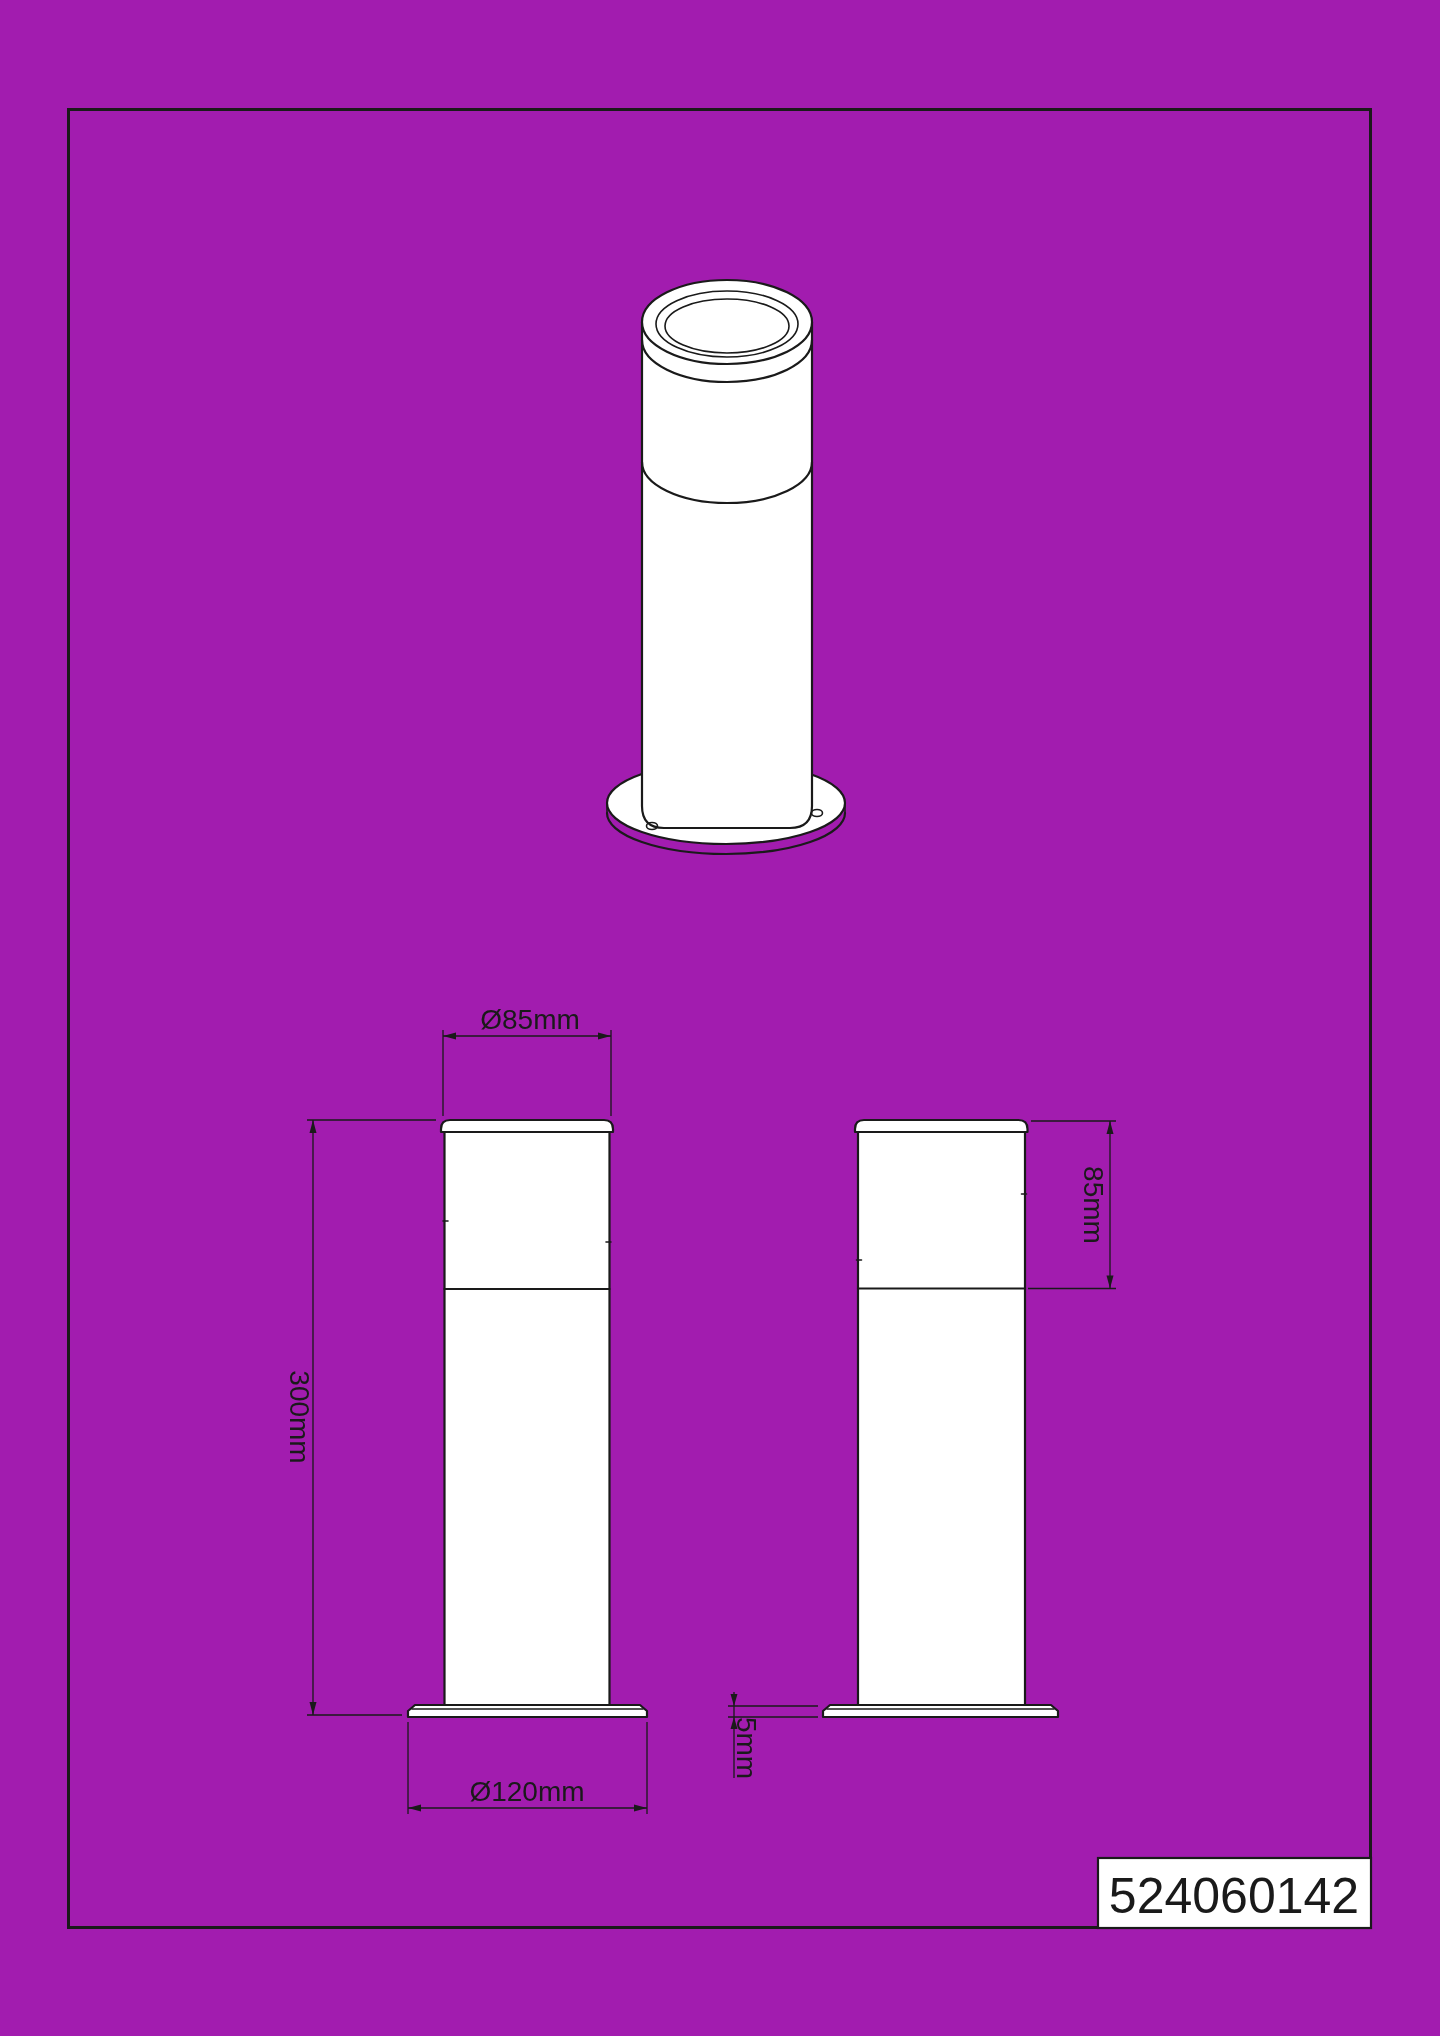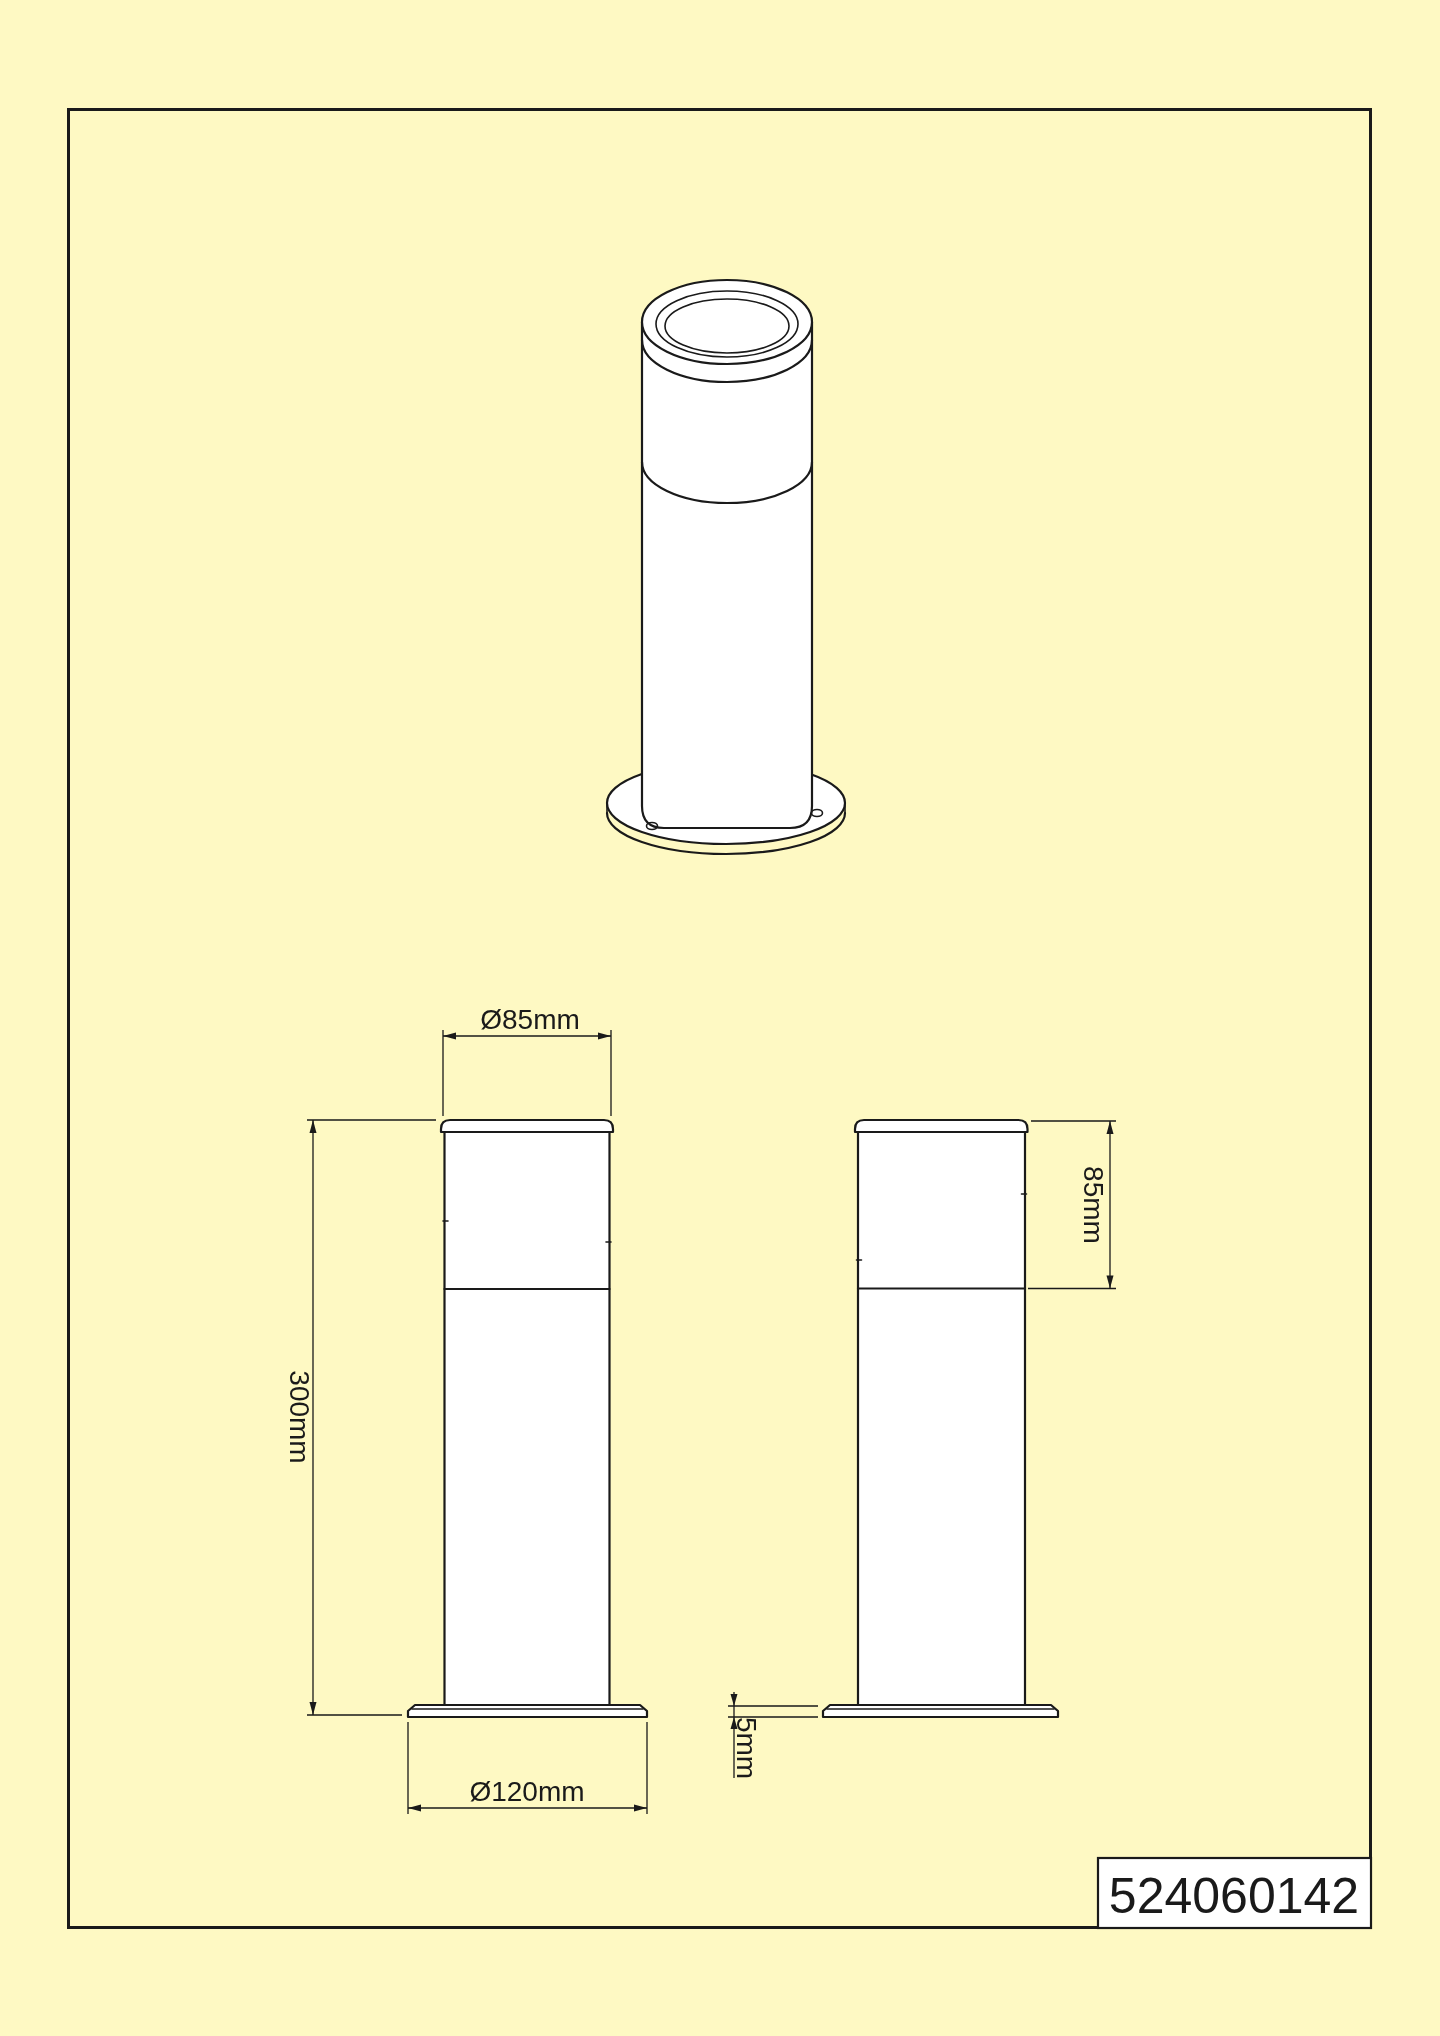--- a/index.html
+++ b/index.html
@@ -4,21 +4,21 @@
 <style>
   html, body {
     margin: 0;
     padding: 0;
     background: #ffffff;
   }
   .page {
     position: relative;
     width: 1440px;
     height: 2036px;
-    background: #fef9c3;
+    background: #a21caf;
     overflow: hidden;
     font-family: "Liberation Sans", sans-serif;
   }
   svg { display: block; }
 
   
   .obj {
     fill: none;
     stroke: #1a1a1a;
     stroke-width: 2.2;

